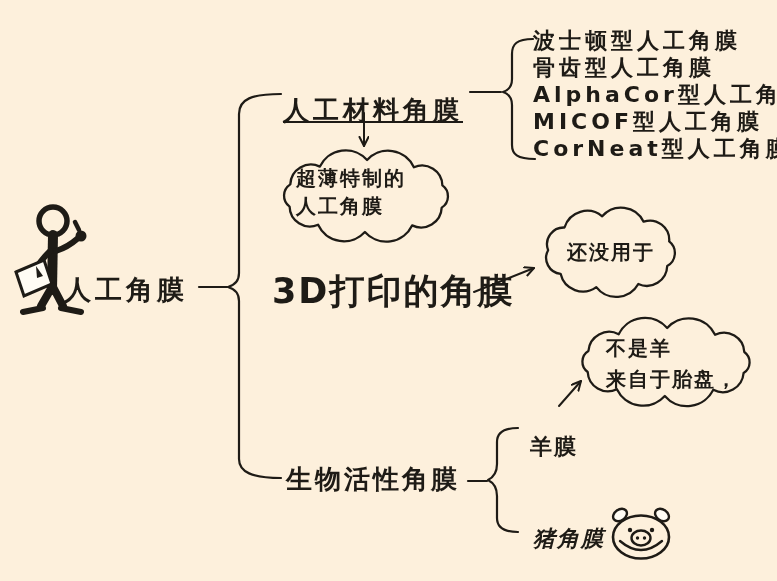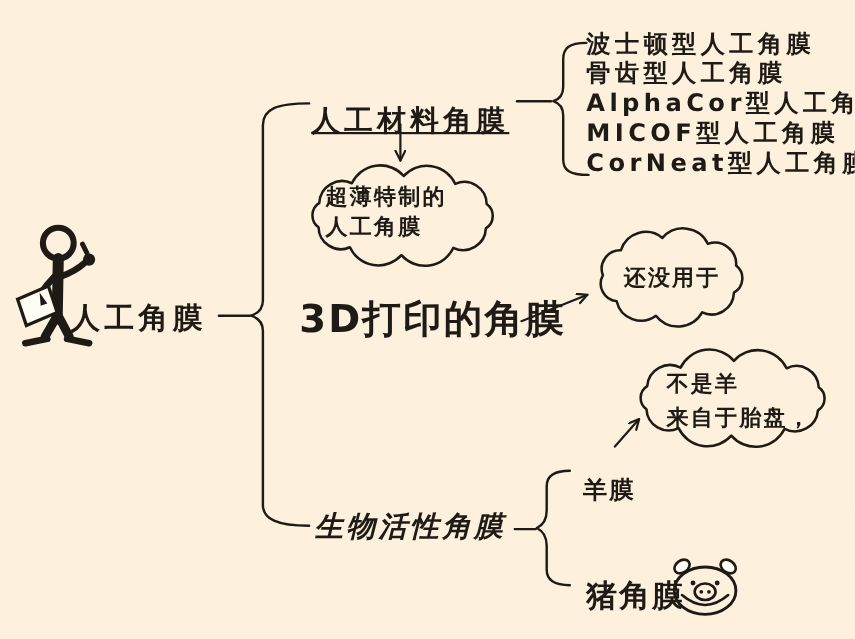--- a/index.html
+++ b/index.html
@@ -15,29 +15,29 @@
   .wire{stroke:var(--ink,#1e1b16);fill:none;stroke-linecap:round;stroke-linejoin:round;}
   .fillink{fill:var(--ink,#1e1b16);stroke:none;}
   .board{fill:#fffcf4;stroke:var(--ink,#1e1b16);}
   .txt{
     position:absolute;line-height:1;white-space:nowrap;
     font-weight:bold;letter-spacing:3px;
   }
   .root-t {left:64px;  top:276px; font-size:27px; letter-spacing:4px;}
   .b1     {left:283px; top:97px;  font-size:26px; letter-spacing:4px;text-decoration:underline;}
   .b2     {left:272px; top:274px; font-size:35px; letter-spacing:2px;}
-  .b3     {left:286px; top:466px; font-size:26px; letter-spacing:3px;font-style:italic;}
+  .b3     {left:286px; top:466px; font-size:26px; letter-spacing:3px;}
   .children{
     position:absolute;left:533px;top:27px;
     display:flex;flex-direction:column;
     font-weight:bold;font-size:22px;letter-spacing:4px;
   }
   .children .child{line-height:27px;white-space:nowrap;}
   .sheep  {left:530px; top:409px; font-size:22px; letter-spacing:2px;margin-top:27px;}
-  .pigt   {left:533px; top:528px; font-size:28px; letter-spacing:2px;}
+  .pigt   {left:533px; top:528px; font-size:22px; letter-spacing:2px;font-style:italic;}
   .note{
     position:absolute;font-size:20px;letter-spacing:2px;
     font-weight:bold;line-height:28px;
   }
   .n1{left:296px;top:164px;}
   .n2{left:567px;top:238px;line-height:29px;text-align:center;}
   .n3{left:606px;top:333px;line-height:31px;}
 </style>
 </head>
 <body>

